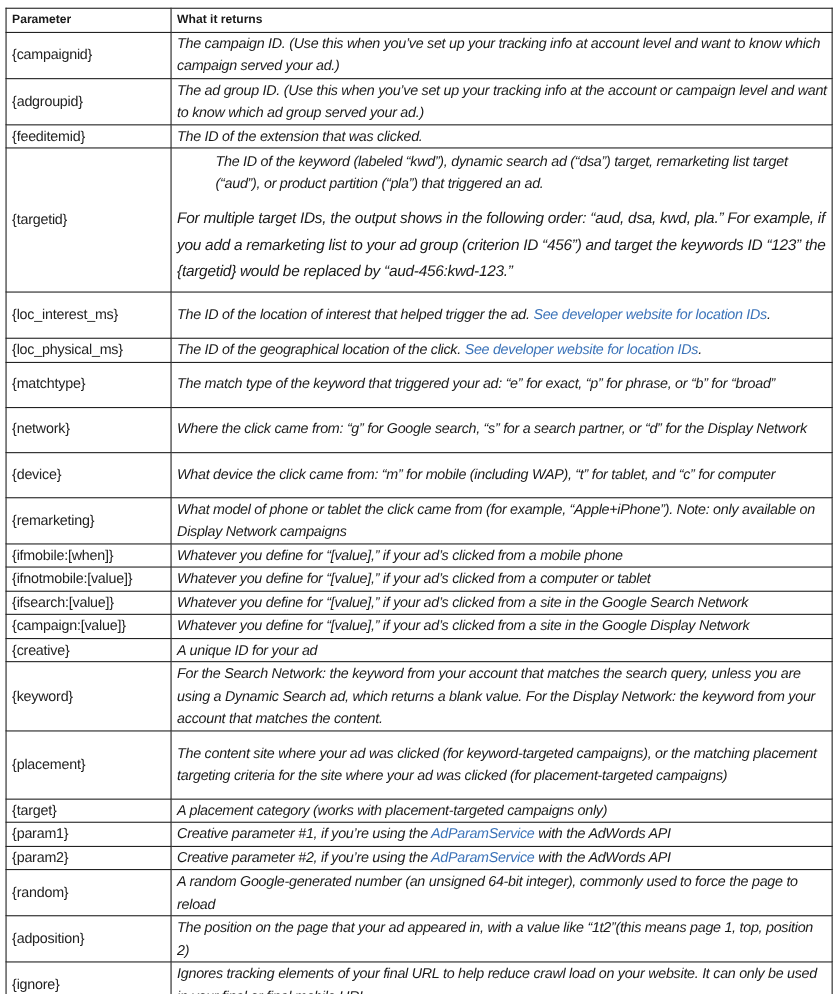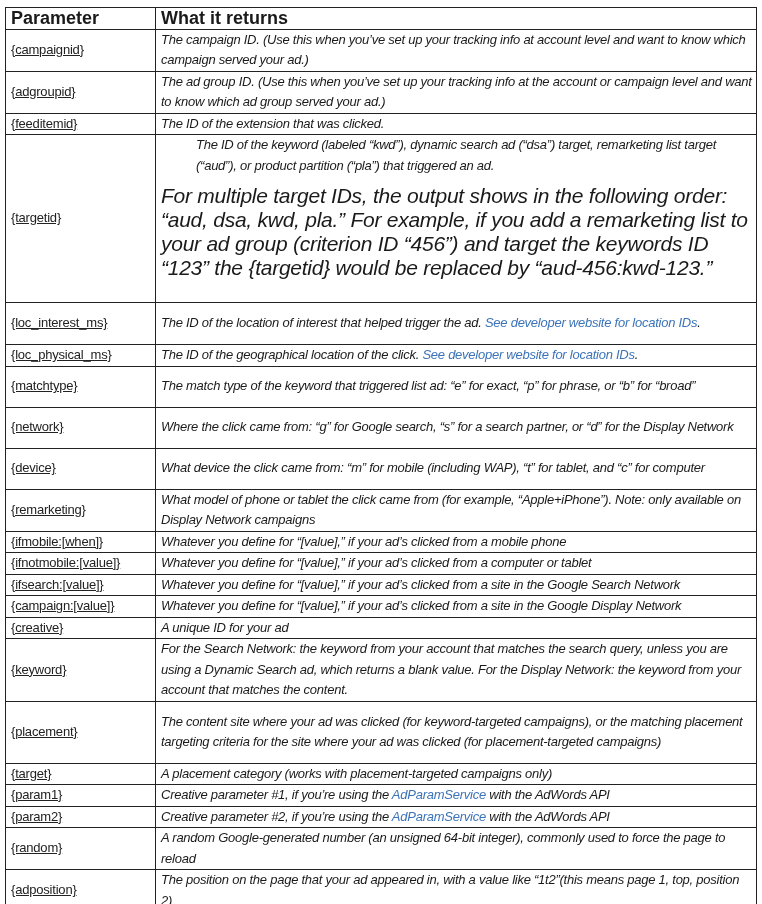--- a/index.html
+++ b/index.html
@@ -3,24 +3,24 @@
 <meta charset="utf-8">
 <style>
   html, body { margin: 0; padding: 0; background: #ffffff; }
   body { width: 762px; height: 904px; position: relative; overflow: hidden;
          font-family: "Liberation Sans", "DejaVu Sans", sans-serif; color: #1a1a1a; }
   table.params { position: absolute; left: 5px; top: 7px; width: 752px;
                  border-collapse: collapse; table-layout: fixed; font-size: 13px; }
   table.params td, table.params th { border: 1px solid #222; padding: 0 4px 0 5px;
                  vertical-align: middle; text-align: left; line-height: 20.5px; }
   table.params col.c1 { width: 150px; }
-  table.params th { font-weight: bold; font-size: 18px; height: 20px; }
-  td.param { color: #222; letter-spacing: -0.2px; text-decoration: underline; }
+  table.params th { font-weight: bold; font-size: 11px; height: 20px; }
+  td.param { color: #222; letter-spacing: -0.2px; }
   td.desc { letter-spacing: -0.25px; font-style: italic; }
-  .big { font-size: 21px; line-height: 24px; display: block; margin-top: 8px; margin-bottom: 22px; letter-spacing: -0.25px; }
+  .big { font-size: 14px; line-height: 24px; display: block; margin-top: 8px; margin-bottom: 6px; letter-spacing: -0.25px; }
   .p1 { display: block; margin-left: 35px; }
   a.link { color: #3b73b9; text-decoration: none; margin-top: 25px; }
 </style>
 </head>
 <body>
 
 <table class="params">
   <colgroup>
       <col class="c1">
       <col class="c2">
@@ -54,21 +54,21 @@
     <tr style="height:42px">
       <td class="param">{loc_interest_ms}</td>
       <td class="desc"><span>The ID of the location of interest that helped trigger the ad. </span><a class="link" href="#">See developer website for location IDs</a><span>.</span></td>
     </tr>
     <tr style="height:20px">
       <td class="param">{loc_physical_ms}</td>
       <td class="desc"><span>The ID of the geographical location of the click. </span><a class="link" href="#">See developer website for location IDs</a><span>.</span></td>
     </tr>
     <tr style="height:41px">
       <td class="param">{matchtype}</td>
-      <td class="desc">The match type of the keyword that triggered list ad: “e” for exact, “p” for phrase, or “b” for “broad”</td>
+      <td class="desc">The match type of the keyword that triggered your ad: “e” for exact, “p” for phrase, or “b” for “broad”</td>
     </tr>
     <tr style="height:41px">
       <td class="param">{network}</td>
       <td class="desc">Where the click came from: “g” for Google search, “s” for a search partner, or “d” for the Display Network</td>
     </tr>
     <tr style="height:41px">
       <td class="param">{device}</td>
       <td class="desc">What device the click came from: “m” for mobile (including WAP), “t” for tablet, and “c” for computer</td>
     </tr>
     <tr style="height:41px">

